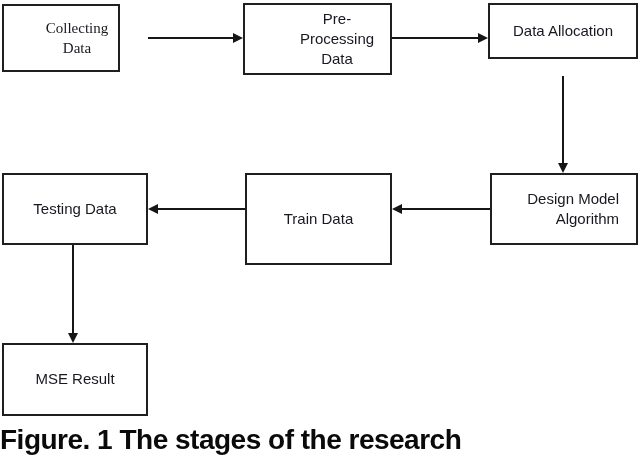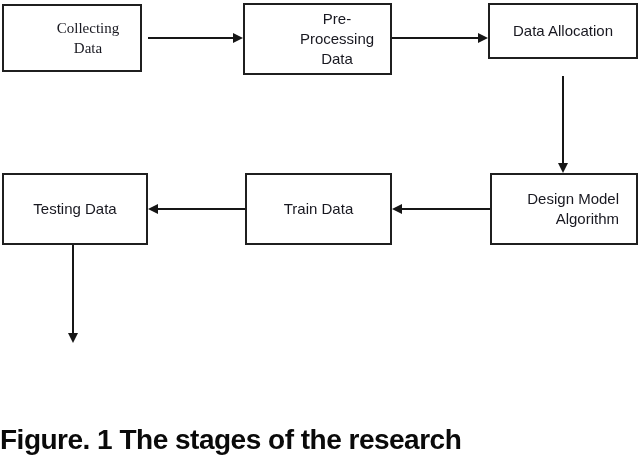--- a/index.html
+++ b/index.html
@@ -29,25 +29,25 @@
     color: var(--label-text, #181820);
     font-size: 15px;
     line-height: 1.35;
     padding: 2px 8px;
   }
   .node.serif {
     font-family: "Liberation Serif", serif;
     font-size: 15px;
   }
   
-  .n-collect  { left: 2px;   top: 4px;   width: 140px; height: 68px; padding-left: 40px; }
+  .n-collect  { left: 2px;   top: 4px;   width: 118px; height: 68px; padding-left: 40px; }
   .n-preproc  { left: 243px; top: 3px;   width: 149px; height: 72px; padding-left: 47px; }
   .n-alloc    { left: 488px; top: 3px;   width: 150px; height: 56px; }
   .n-test     { left: 2px;   top: 173px; width: 146px; height: 72px; }
-  .n-train    { left: 245px; top: 173px; width: 147px; height: 72px; }
+  .n-train    { left: 245px; top: 173px; width: 147px; height: 92px; }
   .n-design   { left: 490px; top: 173px; width: 148px; height: 72px; text-align: right; }
   .n-mse      { left: 2px;   top: 343px; width: 146px; height: 73px; }
   .n-design .label { max-width: 110px; }
 
   
   .aline {
     position: absolute;
     background: var(--arrow, #161616);
   }
   .ahead {
@@ -103,20 +103,23 @@
   <div class="node n-test">
     <span class="label">Testing Data</span>
   </div>
   <div class="node n-train">
     <span class="label">Train Data</span>
   </div>
   <div class="node n-design">
     <span class="label">Design Model Algorithm</span>
   </div>
 
+  <div class="node n-mse">
+    <span class="label">MSE Result</span>
+  </div>
 
   <div class="aline l-ab"></div>
   <div class="ahead right h-ab"></div>
 
   <div class="aline l-bc"></div>
   <div class="ahead right h-bc"></div>
 
   <div class="aline l-cf"></div>
   <div class="ahead down h-cf"></div>
 

